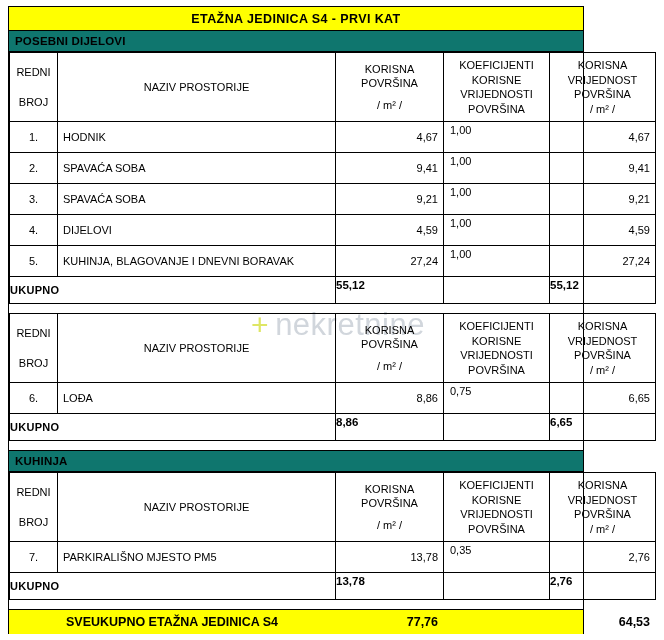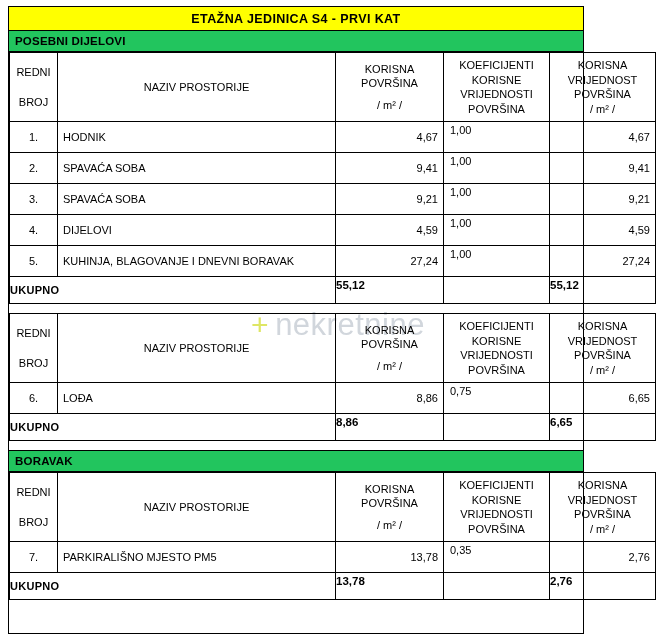--- a/index.html
+++ b/index.html
@@ -34,21 +34,21 @@
     padding: 5px 0 4px 0;
     color: #000;
   }
   .section-head {
     font-weight: bold;
     font-size: 11.5px;
     padding: 4px 0 4px 6px;
     border-bottom: 1px solid #000;
     letter-spacing: 0.2px;
     color: #000;
-    background: #22c55e;
+    background: #0f766e;
   }
   table {
     border-collapse: collapse;
     width: 100%;
     table-layout: fixed;
     font-size: 11px;
     color: #000;
   }
   td, th {
     border: 1px solid #000;
@@ -294,21 +294,21 @@
         <td class="total-num">6,65</td>
       </tr>
     </tbody>
         </table>
     </div>
   </div>
 
   <div class="spacer"></div>
 
   <div class="sec-block">
-    <div class="section-head" style="border-top:1px solid #000;">BORAVAK</div>
+    <div class="section-head" style="border-top:1px solid #000;">KUHINJA</div>
     <div class="tbl-wrap">
     <table>
       <colgroup>
         <col class="c-no">
             <col class="c-name">
             <col class="c-area">
             <col class="c-koef">
             <col class="c-val">
       </colgroup>
       <tbody>
@@ -349,14 +349,33 @@
         <td class="cell-num"></td>
         <td class="total-num">2,76</td>
       </tr>
     </tbody>
         </table>
     </div>
   </div>
 
   <div class="spacer"></div>
 
+  <div class="grand">
+    <table>
+      <colgroup>
+        <col class="c-no">
+          <col class="c-name">
+          <col class="c-area">
+          <col class="c-koef">
+          <col class="c-val">
+      </colgroup>
+      <tbody>
+          <tr>
+        <td class="g-label" colspan="2">SVEUKUPNO ETAŽNA JEDINICA S4</td>
+        <td class="g-num">77,76</td>
+        <td></td>
+        <td class="g-num">64,53</td>
+      </tr>
+    </tbody>
+      </table>
+  </div>
 
 </div>
 
 </body></html>

